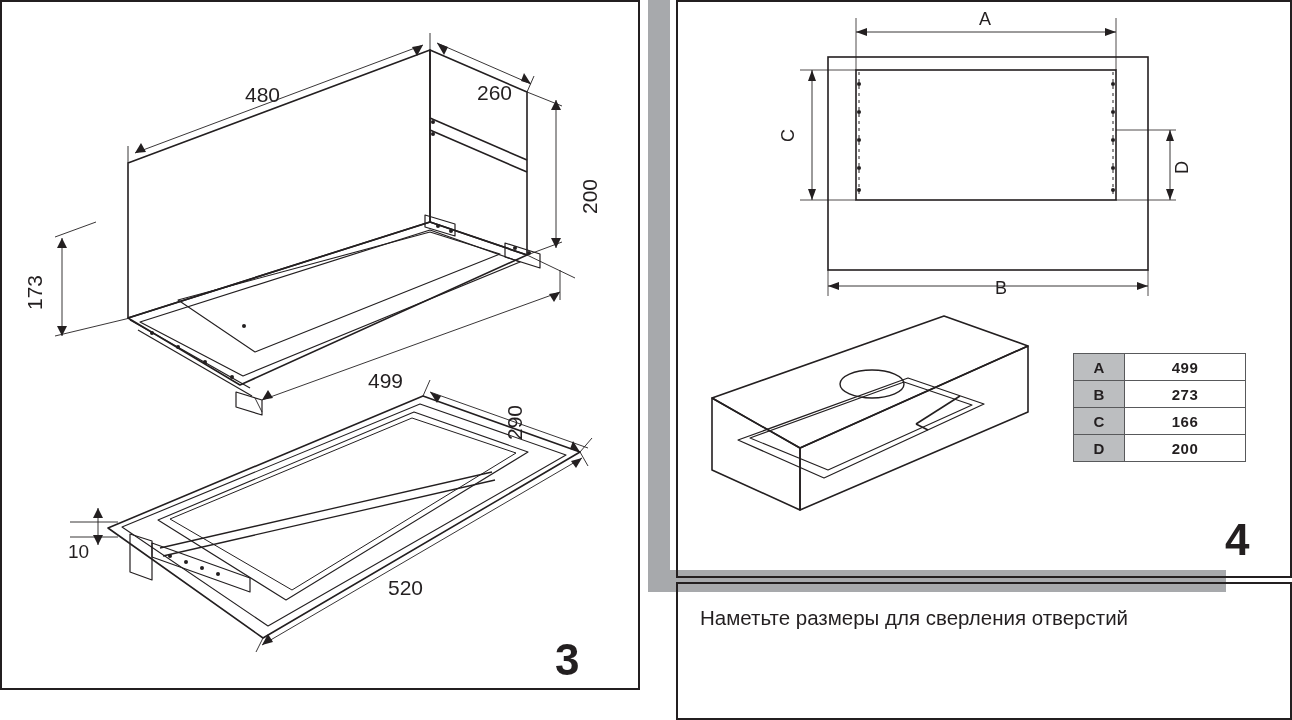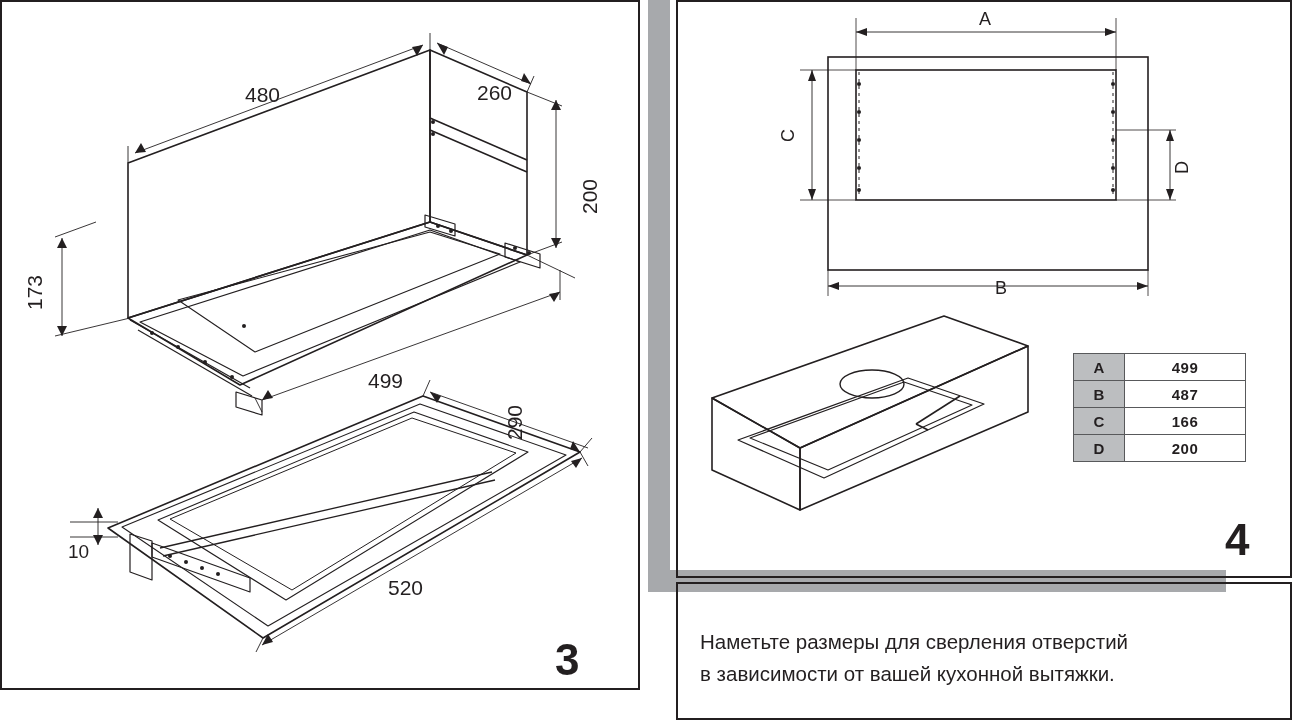--- a/index.html
+++ b/index.html
@@ -48,21 +48,20 @@
 
   
   #caption {
     position: absolute;
     left: 700px;
     top: 602px;
     width: 580px;
     font-size: 20.5px;
     line-height: 1.55;
     color: #231f20;
-    margin-top: 24px;
   }
 
   
   #dim-table {
     position: absolute;
     left: 1073px;
     top: 353px;
     border-collapse: collapse;
     font-size: 15px;
     color: #231f20;
@@ -295,34 +294,33 @@
   </svg>
 
   <table id="dim-table">
     <tbody>
       <tr>
         <td class="key">A</td>
         <td class="val">499</td>
       </tr>
       <tr>
         <td class="key">B</td>
-        <td class="val">487</td>
+        <td class="val">273</td>
       </tr>
       <tr>
         <td class="key">C</td>
         <td class="val">166</td>
       </tr>
       <tr>
         <td class="key">D</td>
         <td class="val">200</td>
       </tr>
     </tbody>
   </table>
 
   <div class="step-number" id="step4-number">4</div>
 
   <div class="panel-border" id="panel-text-border"></div>
   <div id="caption">
     <div>Наметьте размеры для сверления отверстий</div>
-    <div>в зависимости от вашей кухонной вытяжки.</div>
   </div>
 
 </div>
 
 </body></html>

